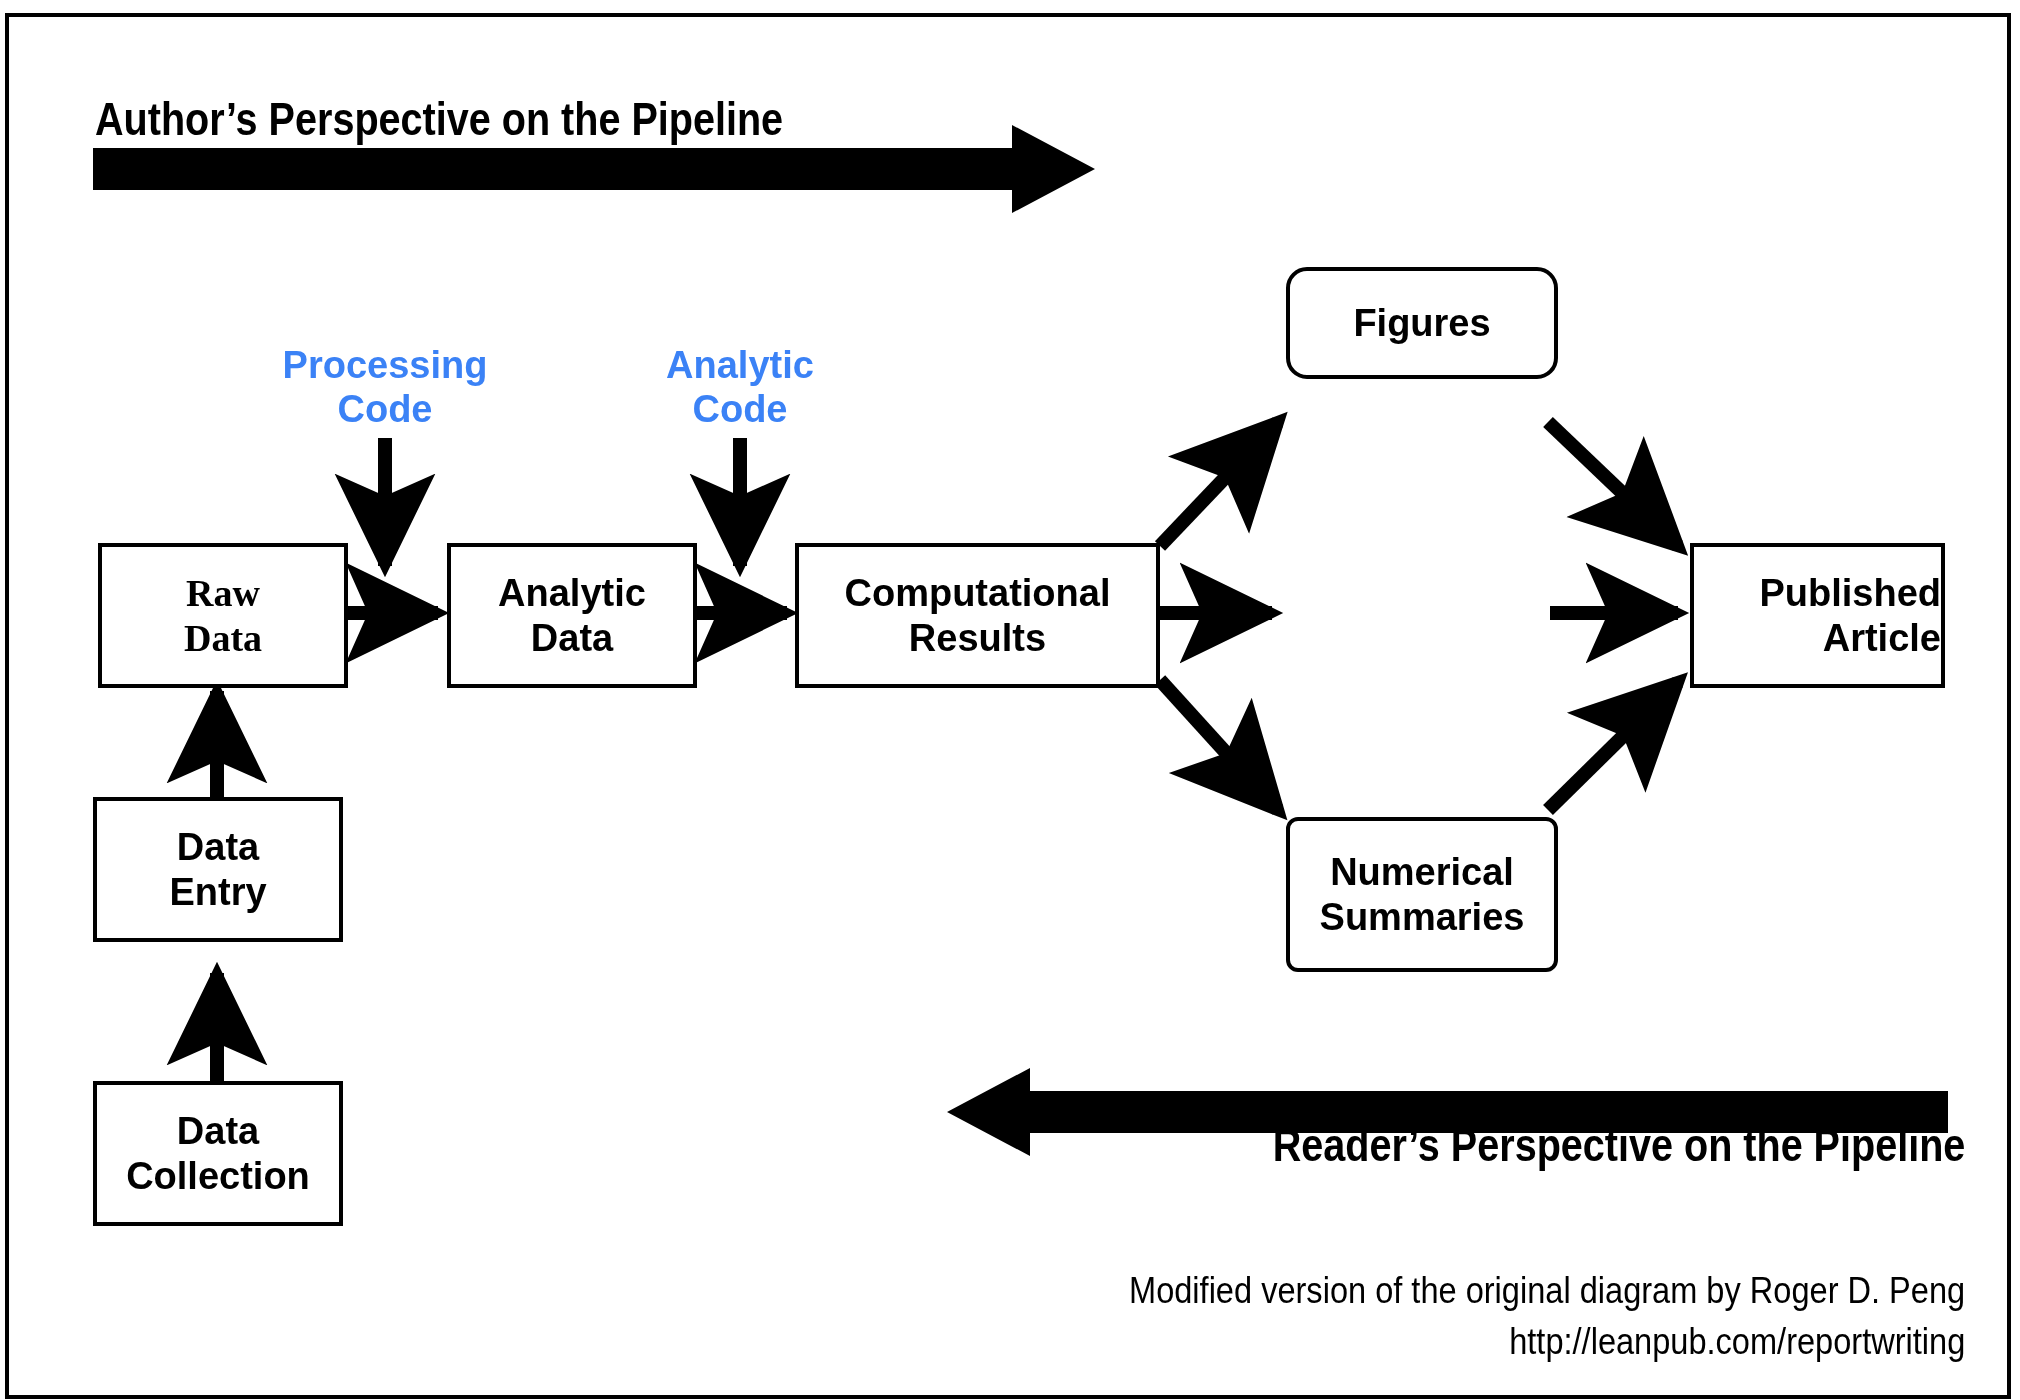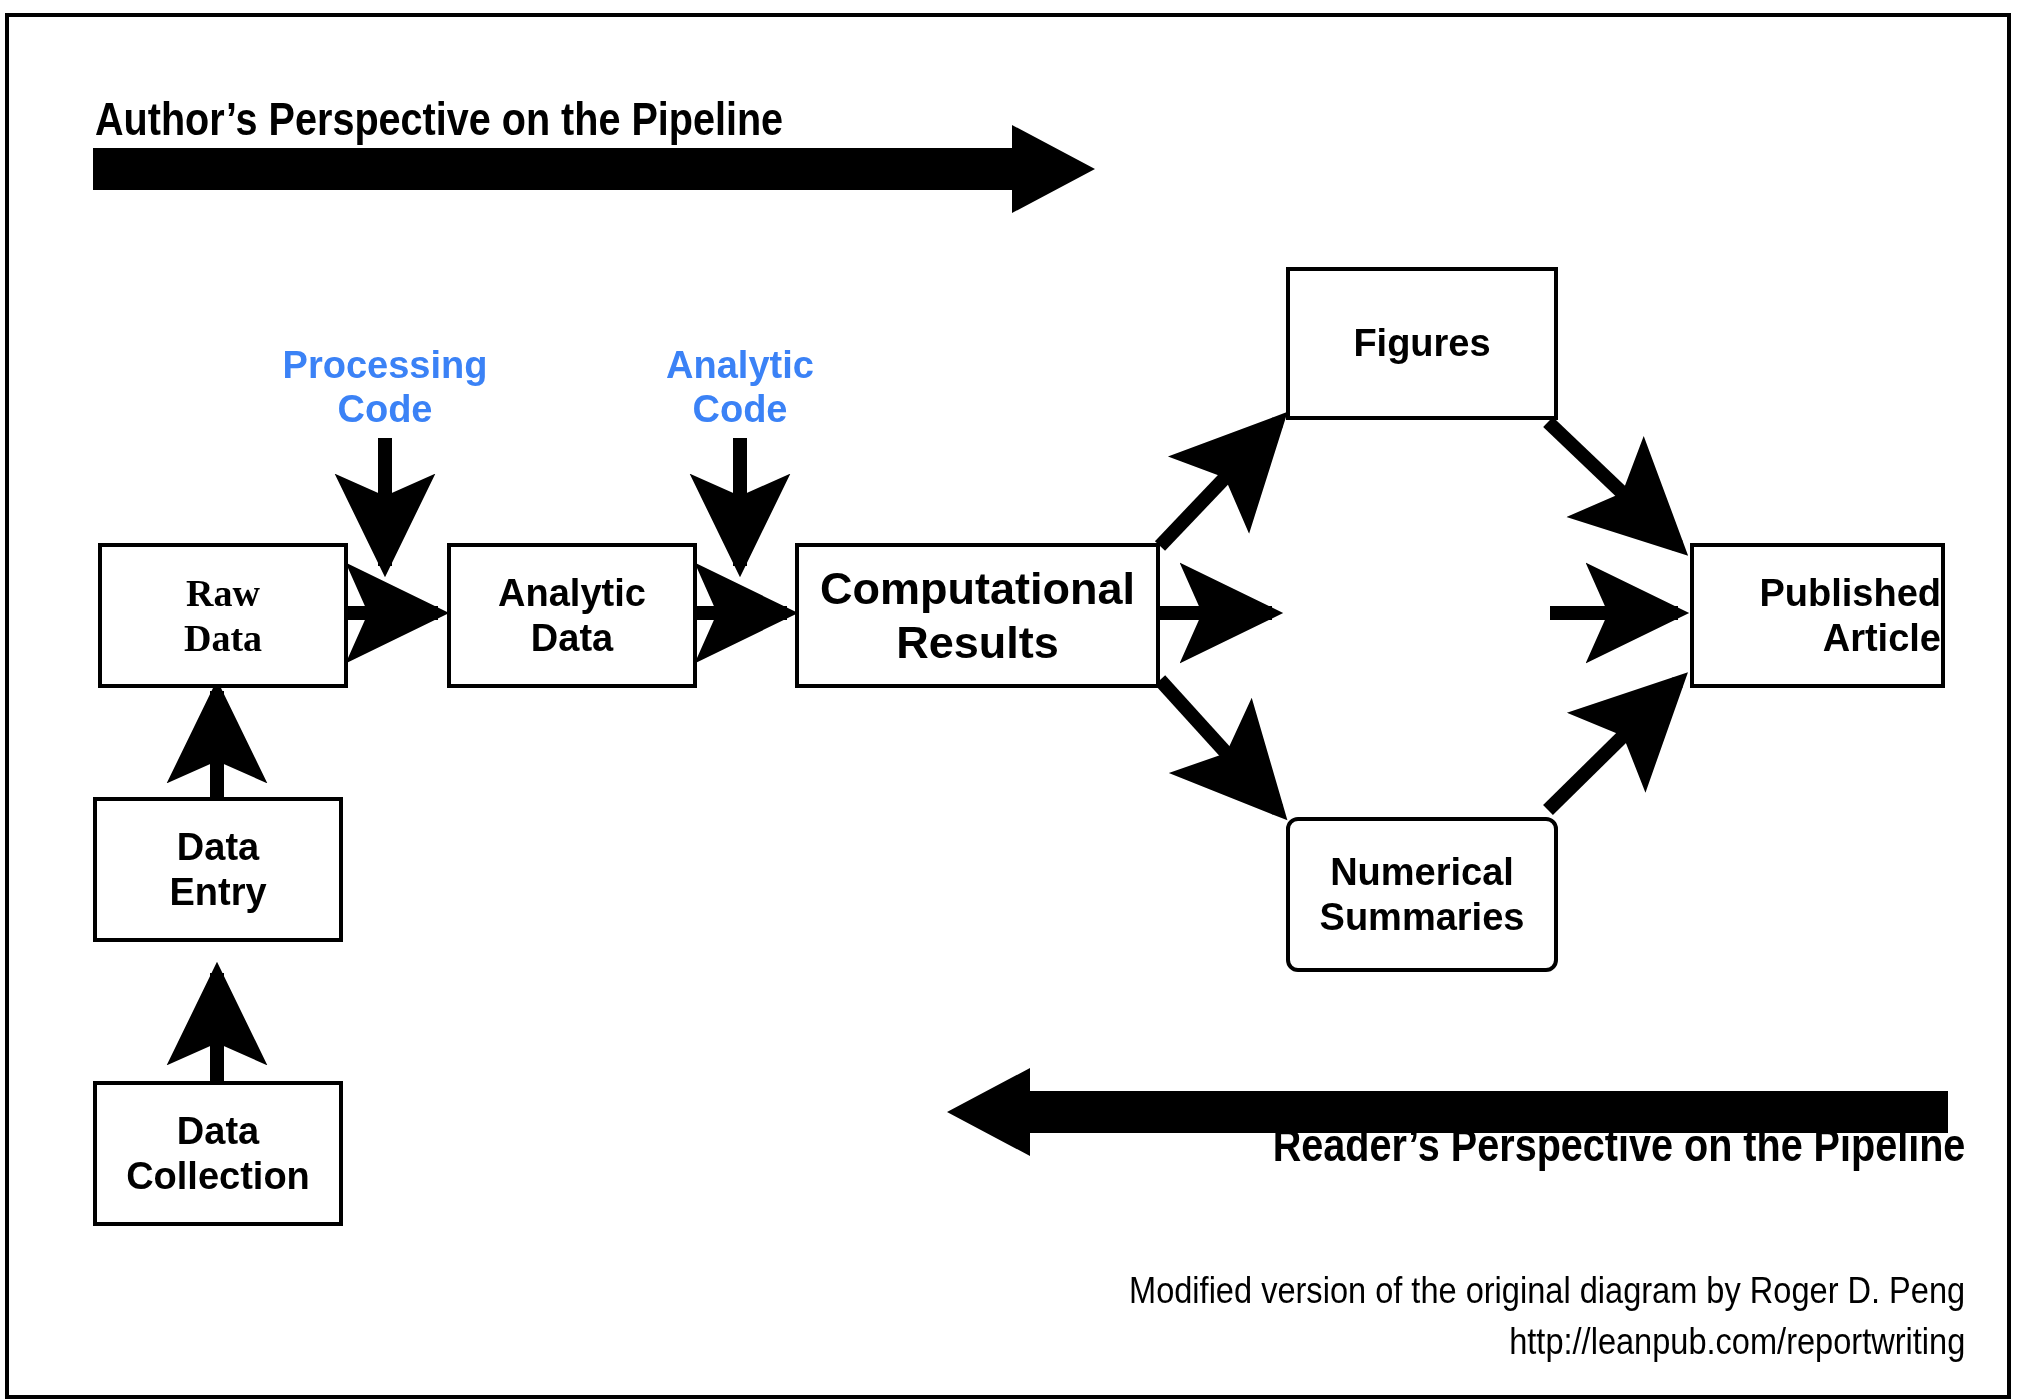--- a/index.html
+++ b/index.html
@@ -156,26 +156,26 @@
   <div class="node" id="node-raw-data" style="left:98px; top:535px; width:250px; height:145px; font-size:38px;font-family:Liberation Serif, serif;">
     <span class="node-label">Raw
 Data</span>
   </div>
 
   <div class="node" id="node-analytic-data" style="left:447px; top:535px; width:250px; height:145px; font-size:38px;">
     <span class="node-label">Analytic
 Data</span>
   </div>
 
-  <div class="node" id="node-computational-results" style="left:795px; top:535px; width:365px; height:145px; font-size:45px;">
+  <div class="node" id="node-computational-results" style="left:795px; top:535px; width:365px; height:145px; font-size:38px;">
     <span class="node-label">Computational
 Results</span>
   </div>
 
-  <div class="node" id="node-figures" style="left:1286px; top:259px; width:272px; height:153px; font-size:38px;">
+  <div class="node" id="node-figures" style="left:1286px; top:259px; width:272px; height:112px; font-size:38px;border-radius:21px;">
     <span class="node-label">Figures</span>
   </div>
 
 
   <div class="node" id="node-numerical-summaries" style="left:1286px; top:809px; width:272px; height:155px; font-size:38px;border-radius:12px;">
     <span class="node-label">Numerical
 Summaries</span>
   </div>
 
   <div class="node" id="node-published-article" style="left:1690px; top:535px; width:255px; height:145px; font-size:38px;text-align:right;">

